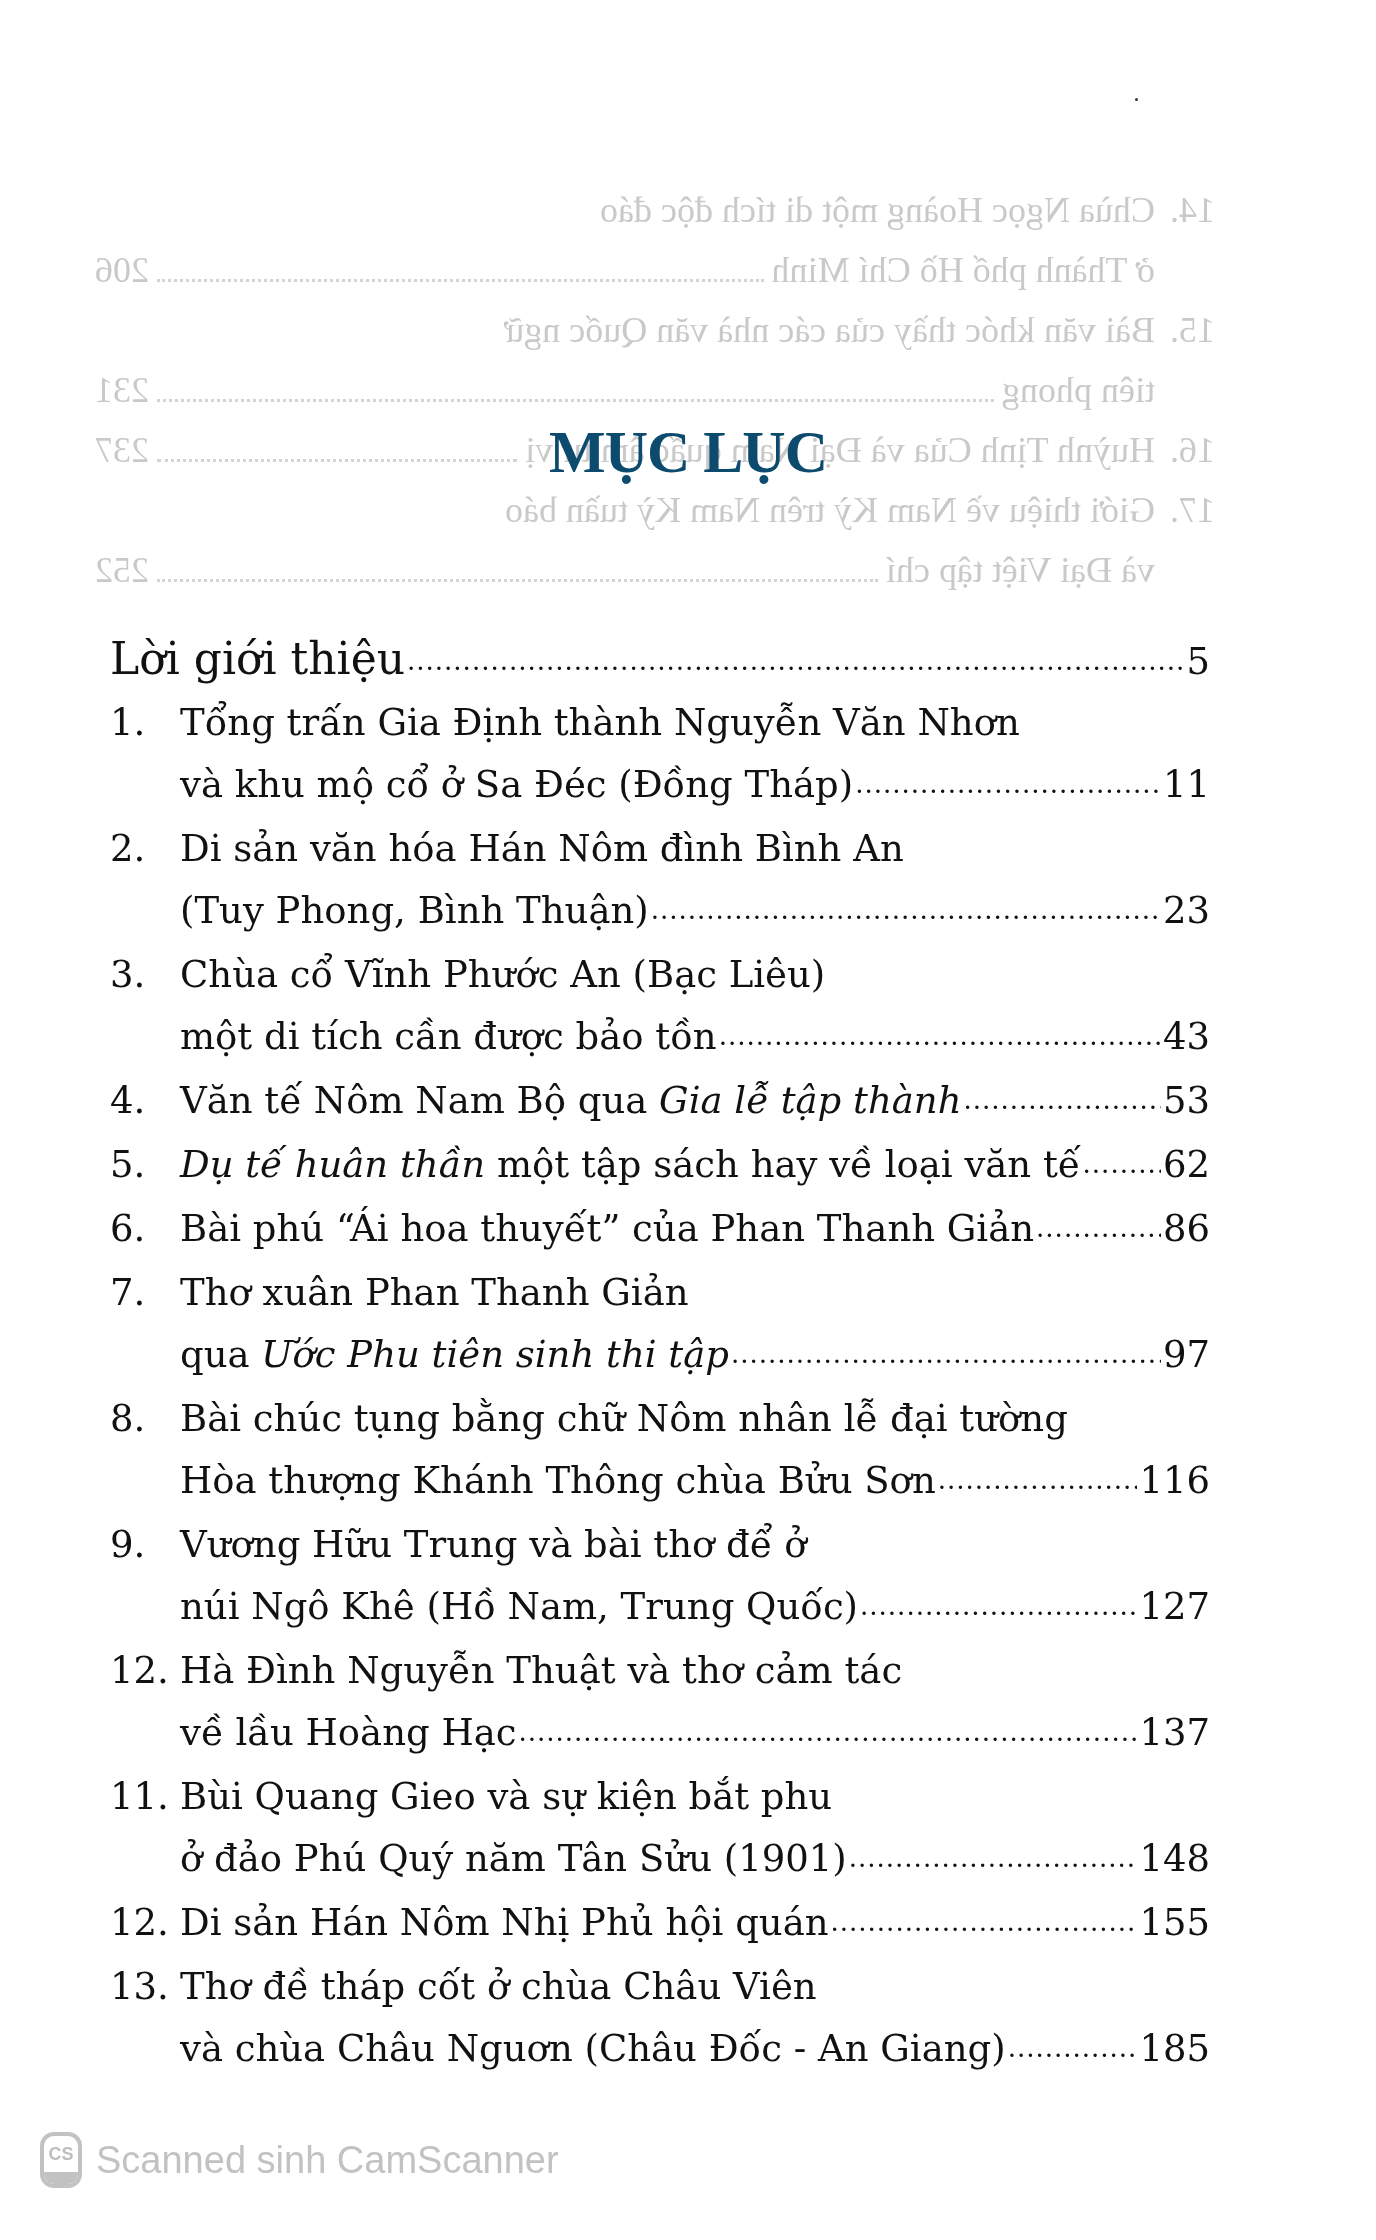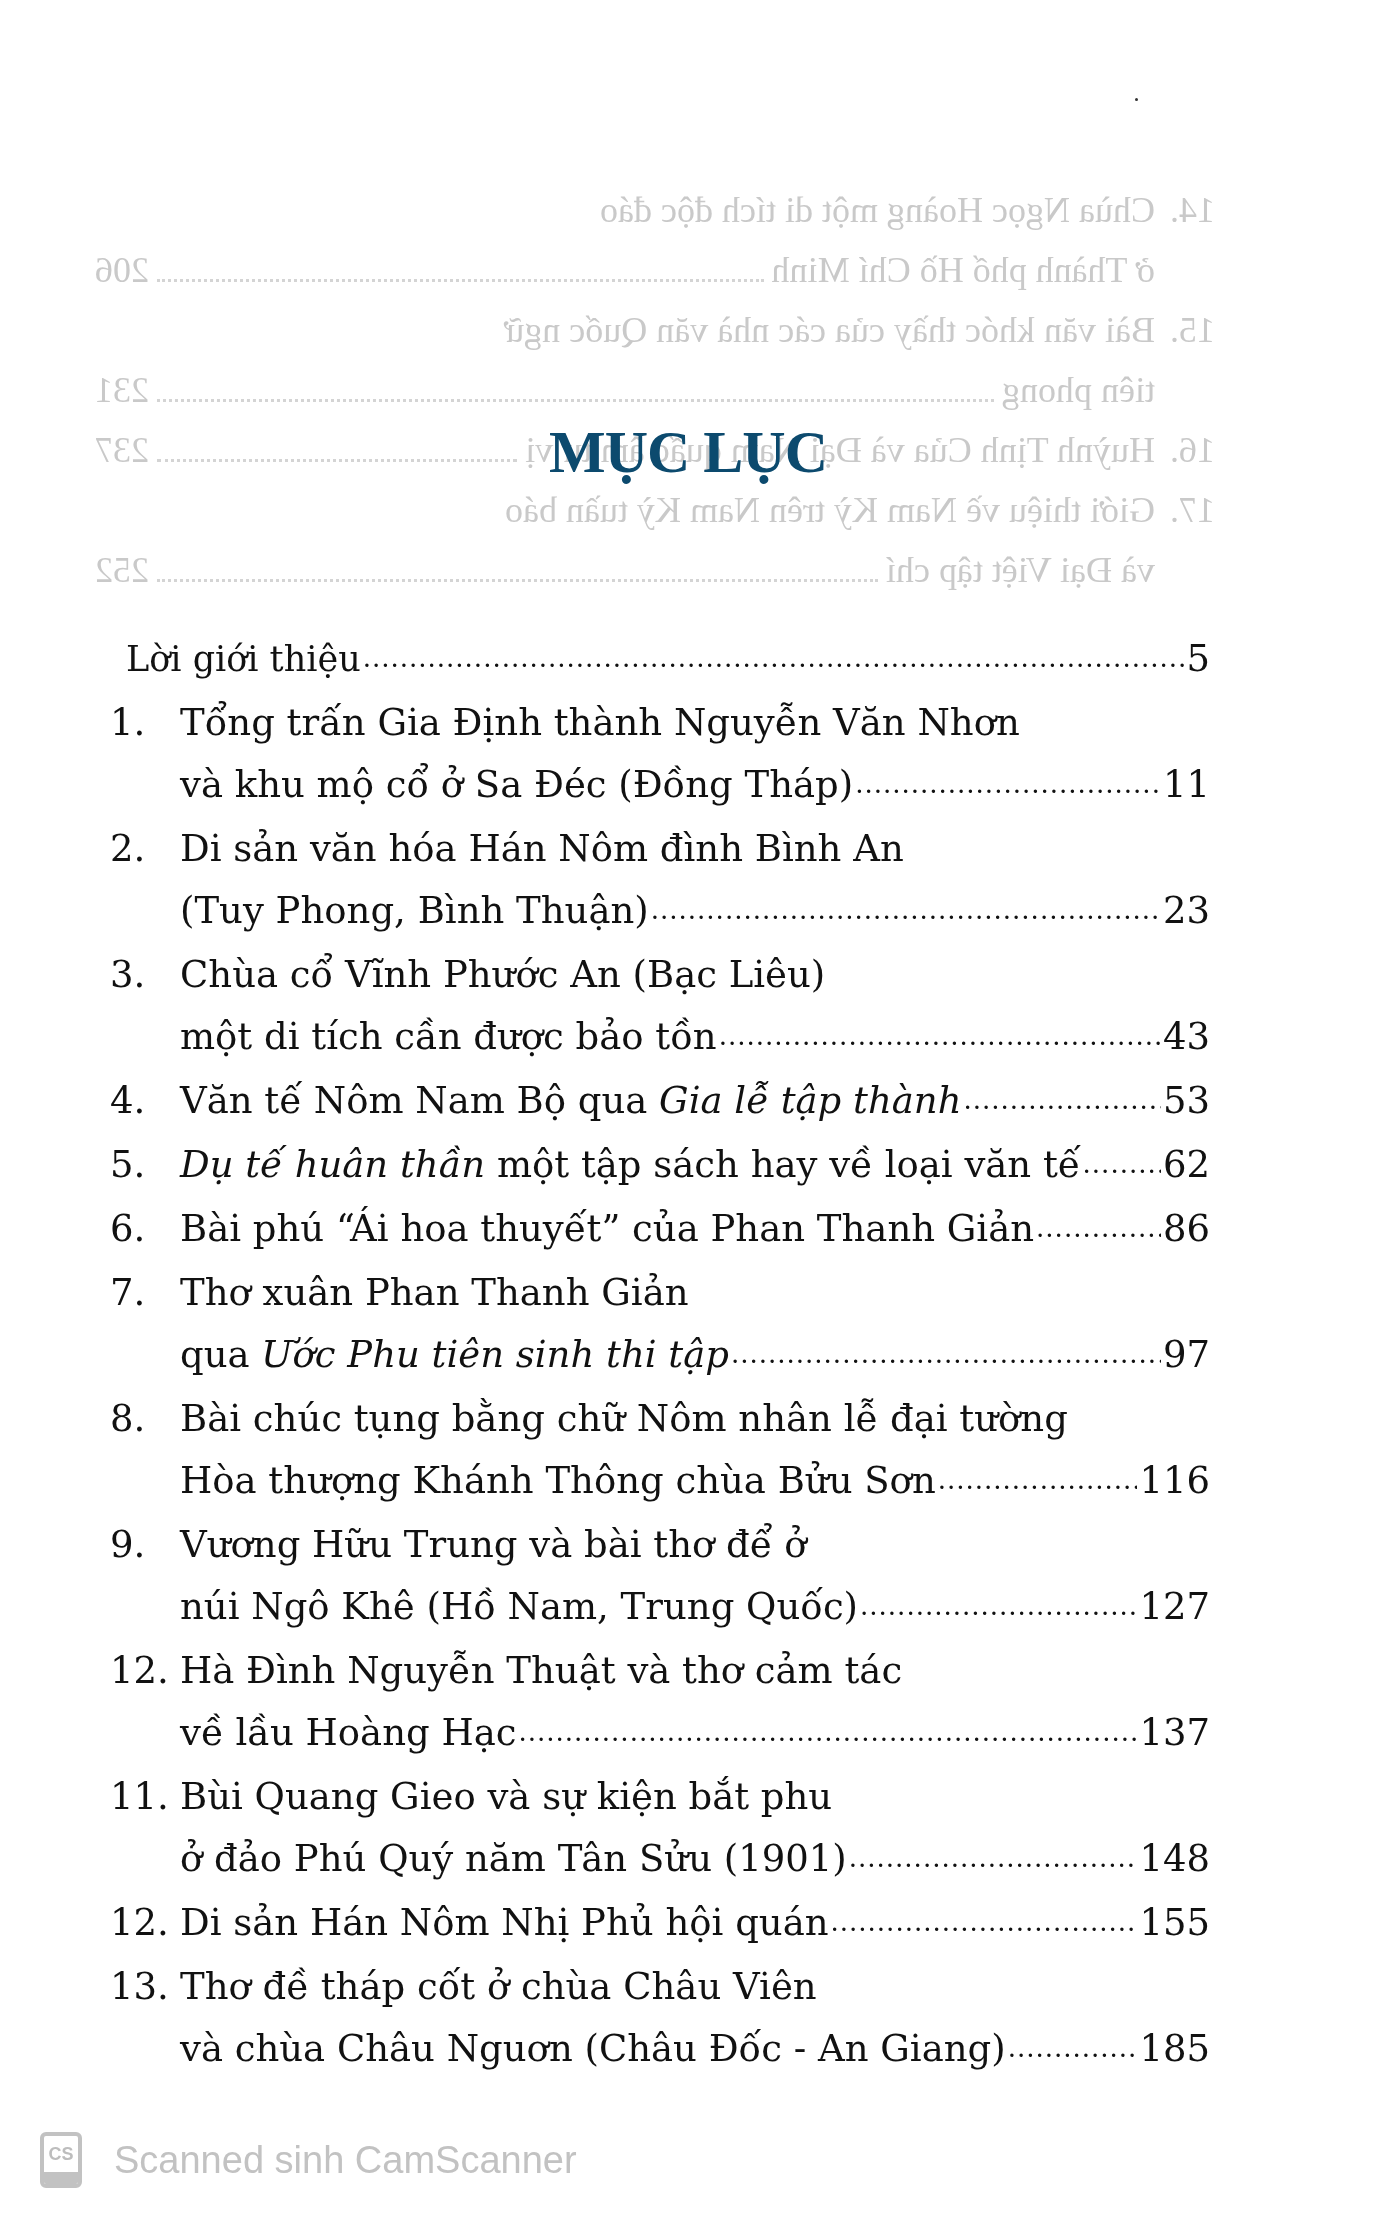--- a/index.html
+++ b/index.html
@@ -38,28 +38,28 @@
   .txt { flex: none; }
   .ind { width: 70px; flex: none; }
   .dots { flex: 1; overflow: hidden; margin: 0 2px; position: relative; top: -4px; }
   .dots::after {
     content: "........................................................................................................................................................................................";
     letter-spacing: 1px; font-size: 26px;
   }
   .page { flex: none; text-align: right; }
   em { font-style: italic; }
 
-  .intro .txt { font-size: 35px; margin-left: 16px; }
+  .intro .txt { font-size: 44px; }
   .watermark {
     position: absolute; left: 40px; top: 2130px; height: 60px; display: flex; align-items: center;
     color: #c2c2c2; font-family: "Liberation Sans", sans-serif; font-size: 38px;
   }
   .cs-logo {
-    width: 42px; height: 56px; border: 4px solid #c2c2c2; border-radius: 6px; box-sizing: border-box;
-    display: flex; flex-direction: column; margin-right: 32px; overflow: hidden;
+    width: 42px; height: 56px; border: 4px solid #c2c2c2; border-radius: 14px; box-sizing: border-box;
+    display: flex; flex-direction: column; margin-right: 14px; overflow: hidden;
   }
   .cs-logo .top { flex: 1; display: flex; align-items: center; justify-content: center; font-size: 18px; font-weight: bold; color: #bdbdbd; }
   .cs-logo .bot { height: 12px; background: #c2c2c2; }
 </style>
 </head>
 <body>
 
 <div class="speck"></div>
 
 <div class="ghost">

